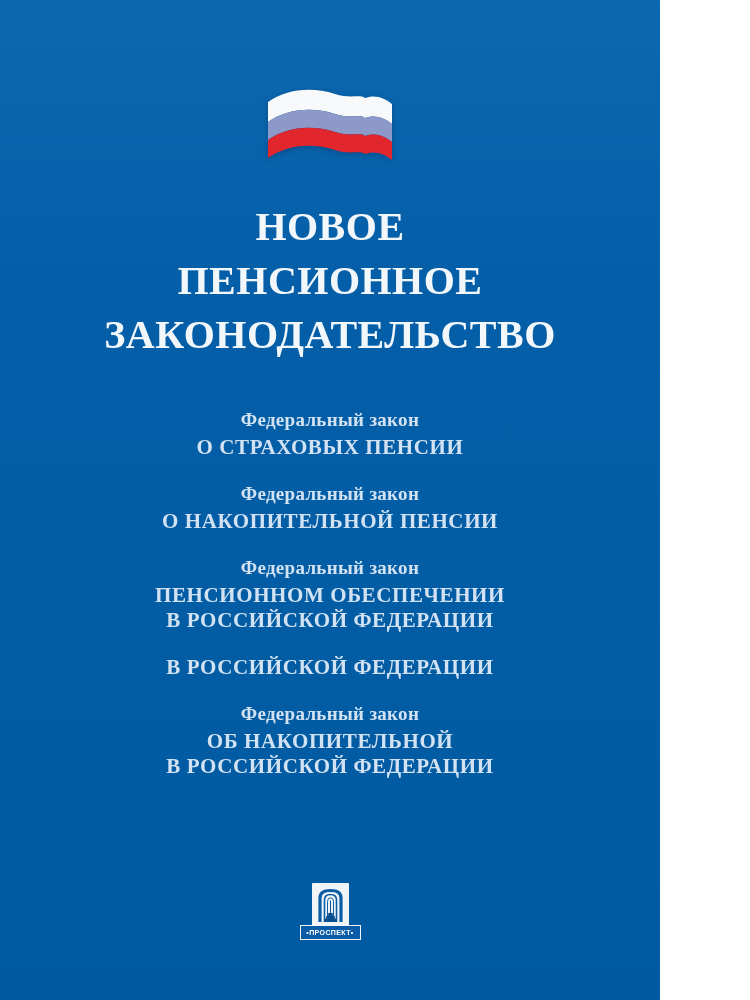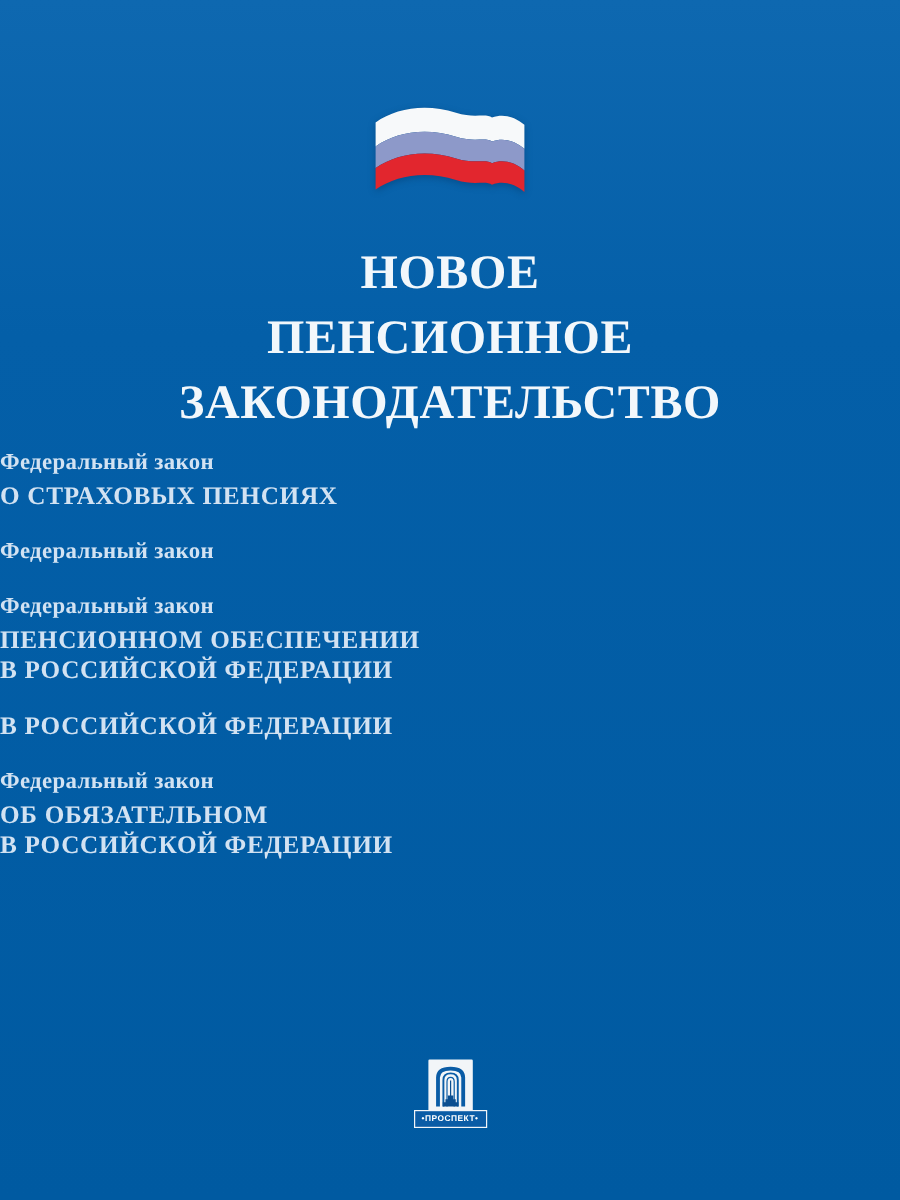--- a/index.html
+++ b/index.html
@@ -1,35 +1,35 @@
 <!DOCTYPE html>
 <html><head>
 <meta charset="utf-8">
 <style>
   html,body { margin:0; padding:0; }
   .cover {
     position:relative;
-    width:750px; height:1000px;
+    width:660px; height:1000px;
     overflow:hidden;
     background: linear-gradient(180deg, var(--bg-light) 0%, var(--bg) 28%, var(--bg-dark) 100%);
     font-family:"Liberation Serif", serif;
   }
   .flag-wrap {
     position:absolute; top:84px; left:50%; transform:translateX(-50%);
     width:130px; height:80px;
   }
   .flag-wrap svg { display:block; filter:drop-shadow(0 2px 3px rgba(0,40,80,0.35)); }
   .title {
     position:absolute; top:200px; left:0; width:100%;
     text-align:center; color:var(--title);
     font-size:40px; font-weight:bold; line-height:54px; letter-spacing:0.5px;
   }
   .laws {
-    position:absolute; top:374px; left:0; width:100%;
-    color:var(--law);
+    position:absolute; top:408px; left:0; width:100%;
+    text-align:center; color:var(--law);
   }
   .law-block { margin-bottom:22px; }
   .law-header {
     font-size:19px; font-weight:bold; line-height:24px; letter-spacing:0.3px;
     margin-bottom:3px;
   }
   .law-line {
     font-size:21px; font-weight:bold; line-height:25px; letter-spacing:0.6px;
   }
   .publisher {
@@ -68,40 +68,41 @@
   <div class="title">
     <div>НОВОЕ</div>
     <div>ПЕНСИОННОЕ</div>
     <div>ЗАКОНОДАТЕЛЬСТВО</div>
   </div>
 
   <div class="laws">
 
     <div class="law-block">
       <div class="law-header">Федеральный закон</div>
-      <div class="law-line">О СТРАХОВЫХ ПЕНСИЯХ</div>
+      <div class="law-line">О СТРАХОВЫХ ПЕНСИИ</div>
     </div>
 
     <div class="law-block">
       <div class="law-header">Федеральный закон</div>
+      <div class="law-line">О НАКОПИТЕЛЬНОЙ ПЕНСИИ</div>
     </div>
 
     <div class="law-block">
       <div class="law-header">Федеральный закон</div>
       <div class="law-line">ПЕНСИОННОМ ОБЕСПЕЧЕНИИ</div>
       <div class="law-line">В РОССИЙСКОЙ ФЕДЕРАЦИИ</div>
     </div>
 
     <div class="law-block">
       <div class="law-line">В РОССИЙСКОЙ ФЕДЕРАЦИИ</div>
     </div>
 
     <div class="law-block">
       <div class="law-header">Федеральный закон</div>
-      <div class="law-line">ОБ ОБЯЗАТЕЛЬНОМ</div>
+      <div class="law-line">ОБ НАКОПИТЕЛЬНОЙ</div>
       <div class="law-line">В РОССИЙСКОЙ ФЕДЕРАЦИИ</div>
     </div>
 
   </div>
 
   <div class="publisher">
     <div class="logo-square">
       <svg width="37" height="43" viewBox="0 0 37 43" xmlns="http://www.w3.org/2000/svg">
         <path d="M8,39 V15 Q8,7.5 18.5,7.5 Q29,7.5 29,15 V39" fill="none" stroke="#0a5ca6" stroke-width="3.2"></path>
         <path d="M12.5,39 V17 Q12.5,11.5 18.5,11.5 Q24.5,11.5 24.5,17 V39" fill="none" stroke="#0a5ca6" stroke-width="1.6"></path>

